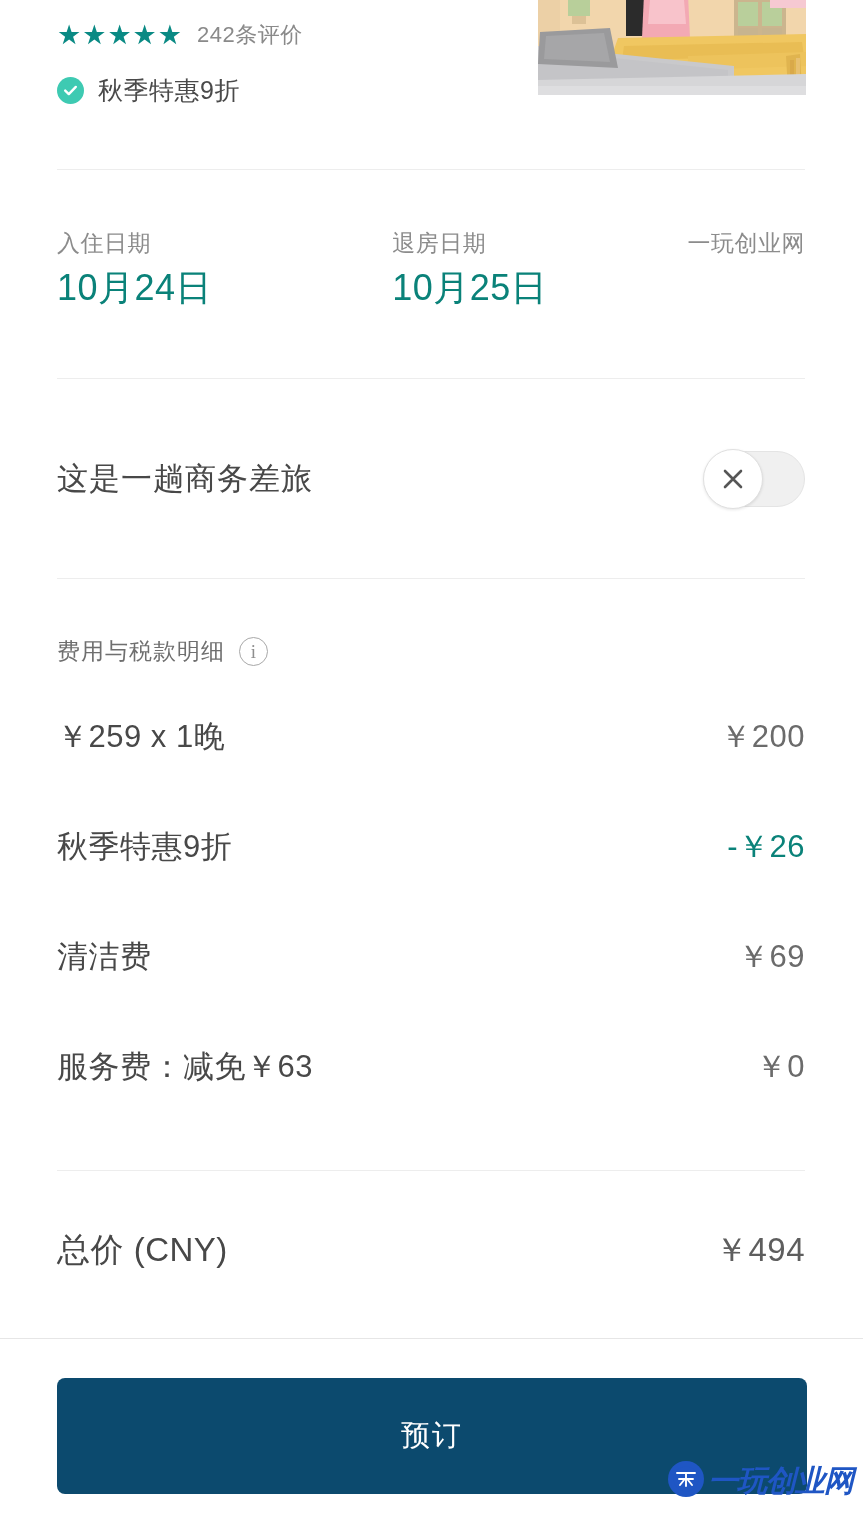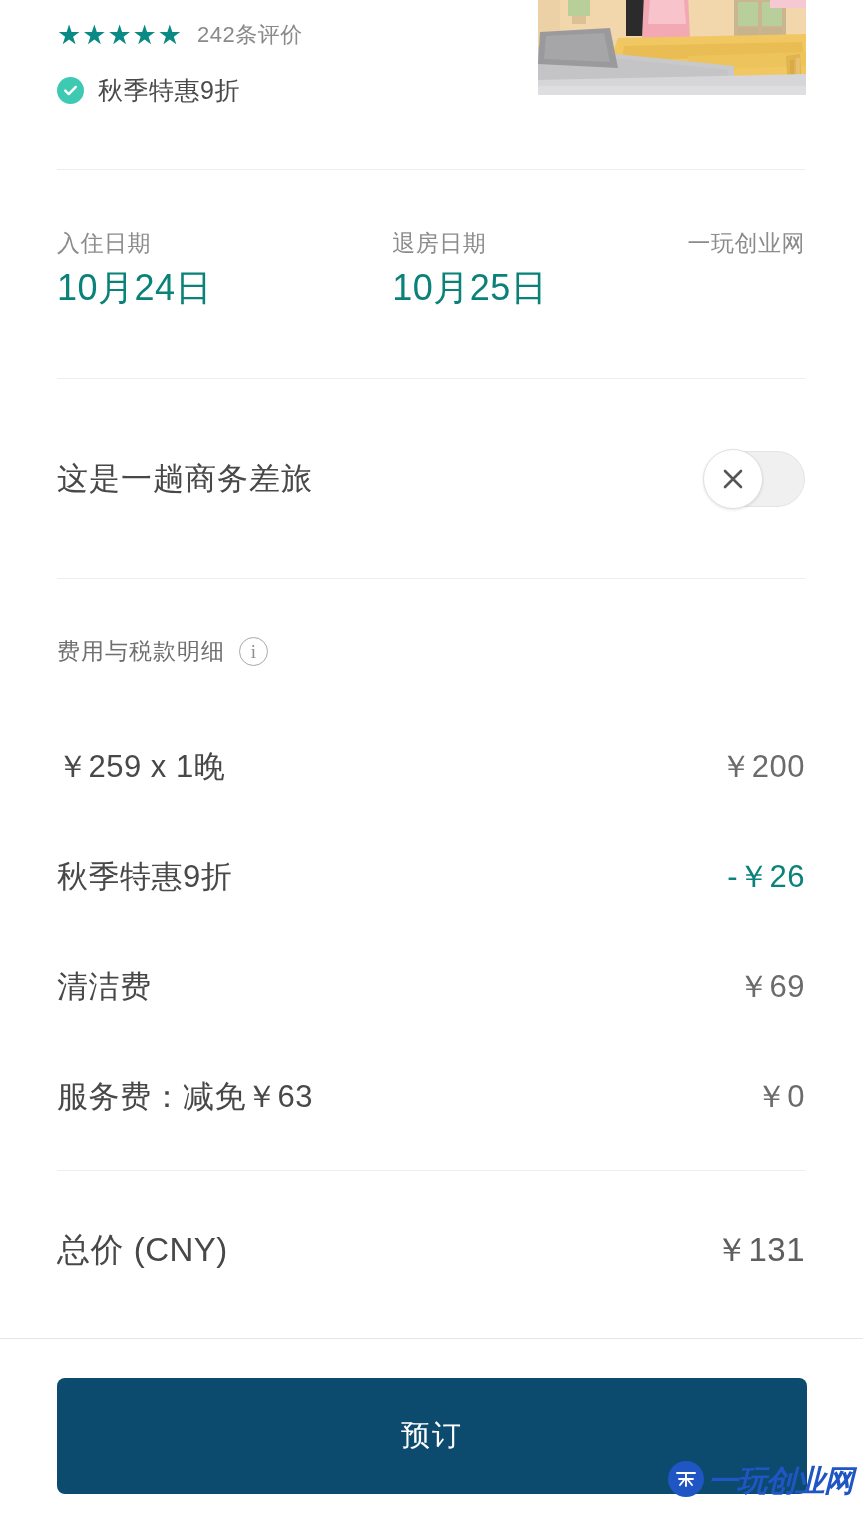--- a/index.html
+++ b/index.html
@@ -216,21 +216,21 @@
     justify-content: center;
     font-size: 19px;
     color: #8e8e8e;
     font-family: "Liberation Serif", serif;
     line-height: 1;
   }
 
   
   .fee-list {
     position: absolute;
-    top: 746px;
+    top: 716px;
     left: 57px;
     width: 748px;
   }
 
   .fee-row {
     display: flex;
     align-items: baseline;
     justify-content: space-between;
     height: 110px;
   }
@@ -443,21 +443,21 @@
       <span class="fee-name">服务费：减免￥63</span>
       <span class="fee-amount">￥0</span>
     </div>
 
   </div>
 
   <div class="divider" style="top:1170px"></div>
 
   <div class="total-row">
     <span class="total-name">总价 (CNY)</span>
-    <span class="total-amount">￥131</span>
+    <span class="total-amount">￥494</span>
   </div>
 
   <div class="divider-full" style="top:1338px"></div>
 
   <button class="cta">预订</button>
 
   <div class="watermark">
     <span class="wm-logo">
       <svg width="26" height="26" viewBox="0 0 26 26" aria-hidden="true">
         <circle cx="13" cy="13" r="12.4" fill="#1f56c4"></circle>

